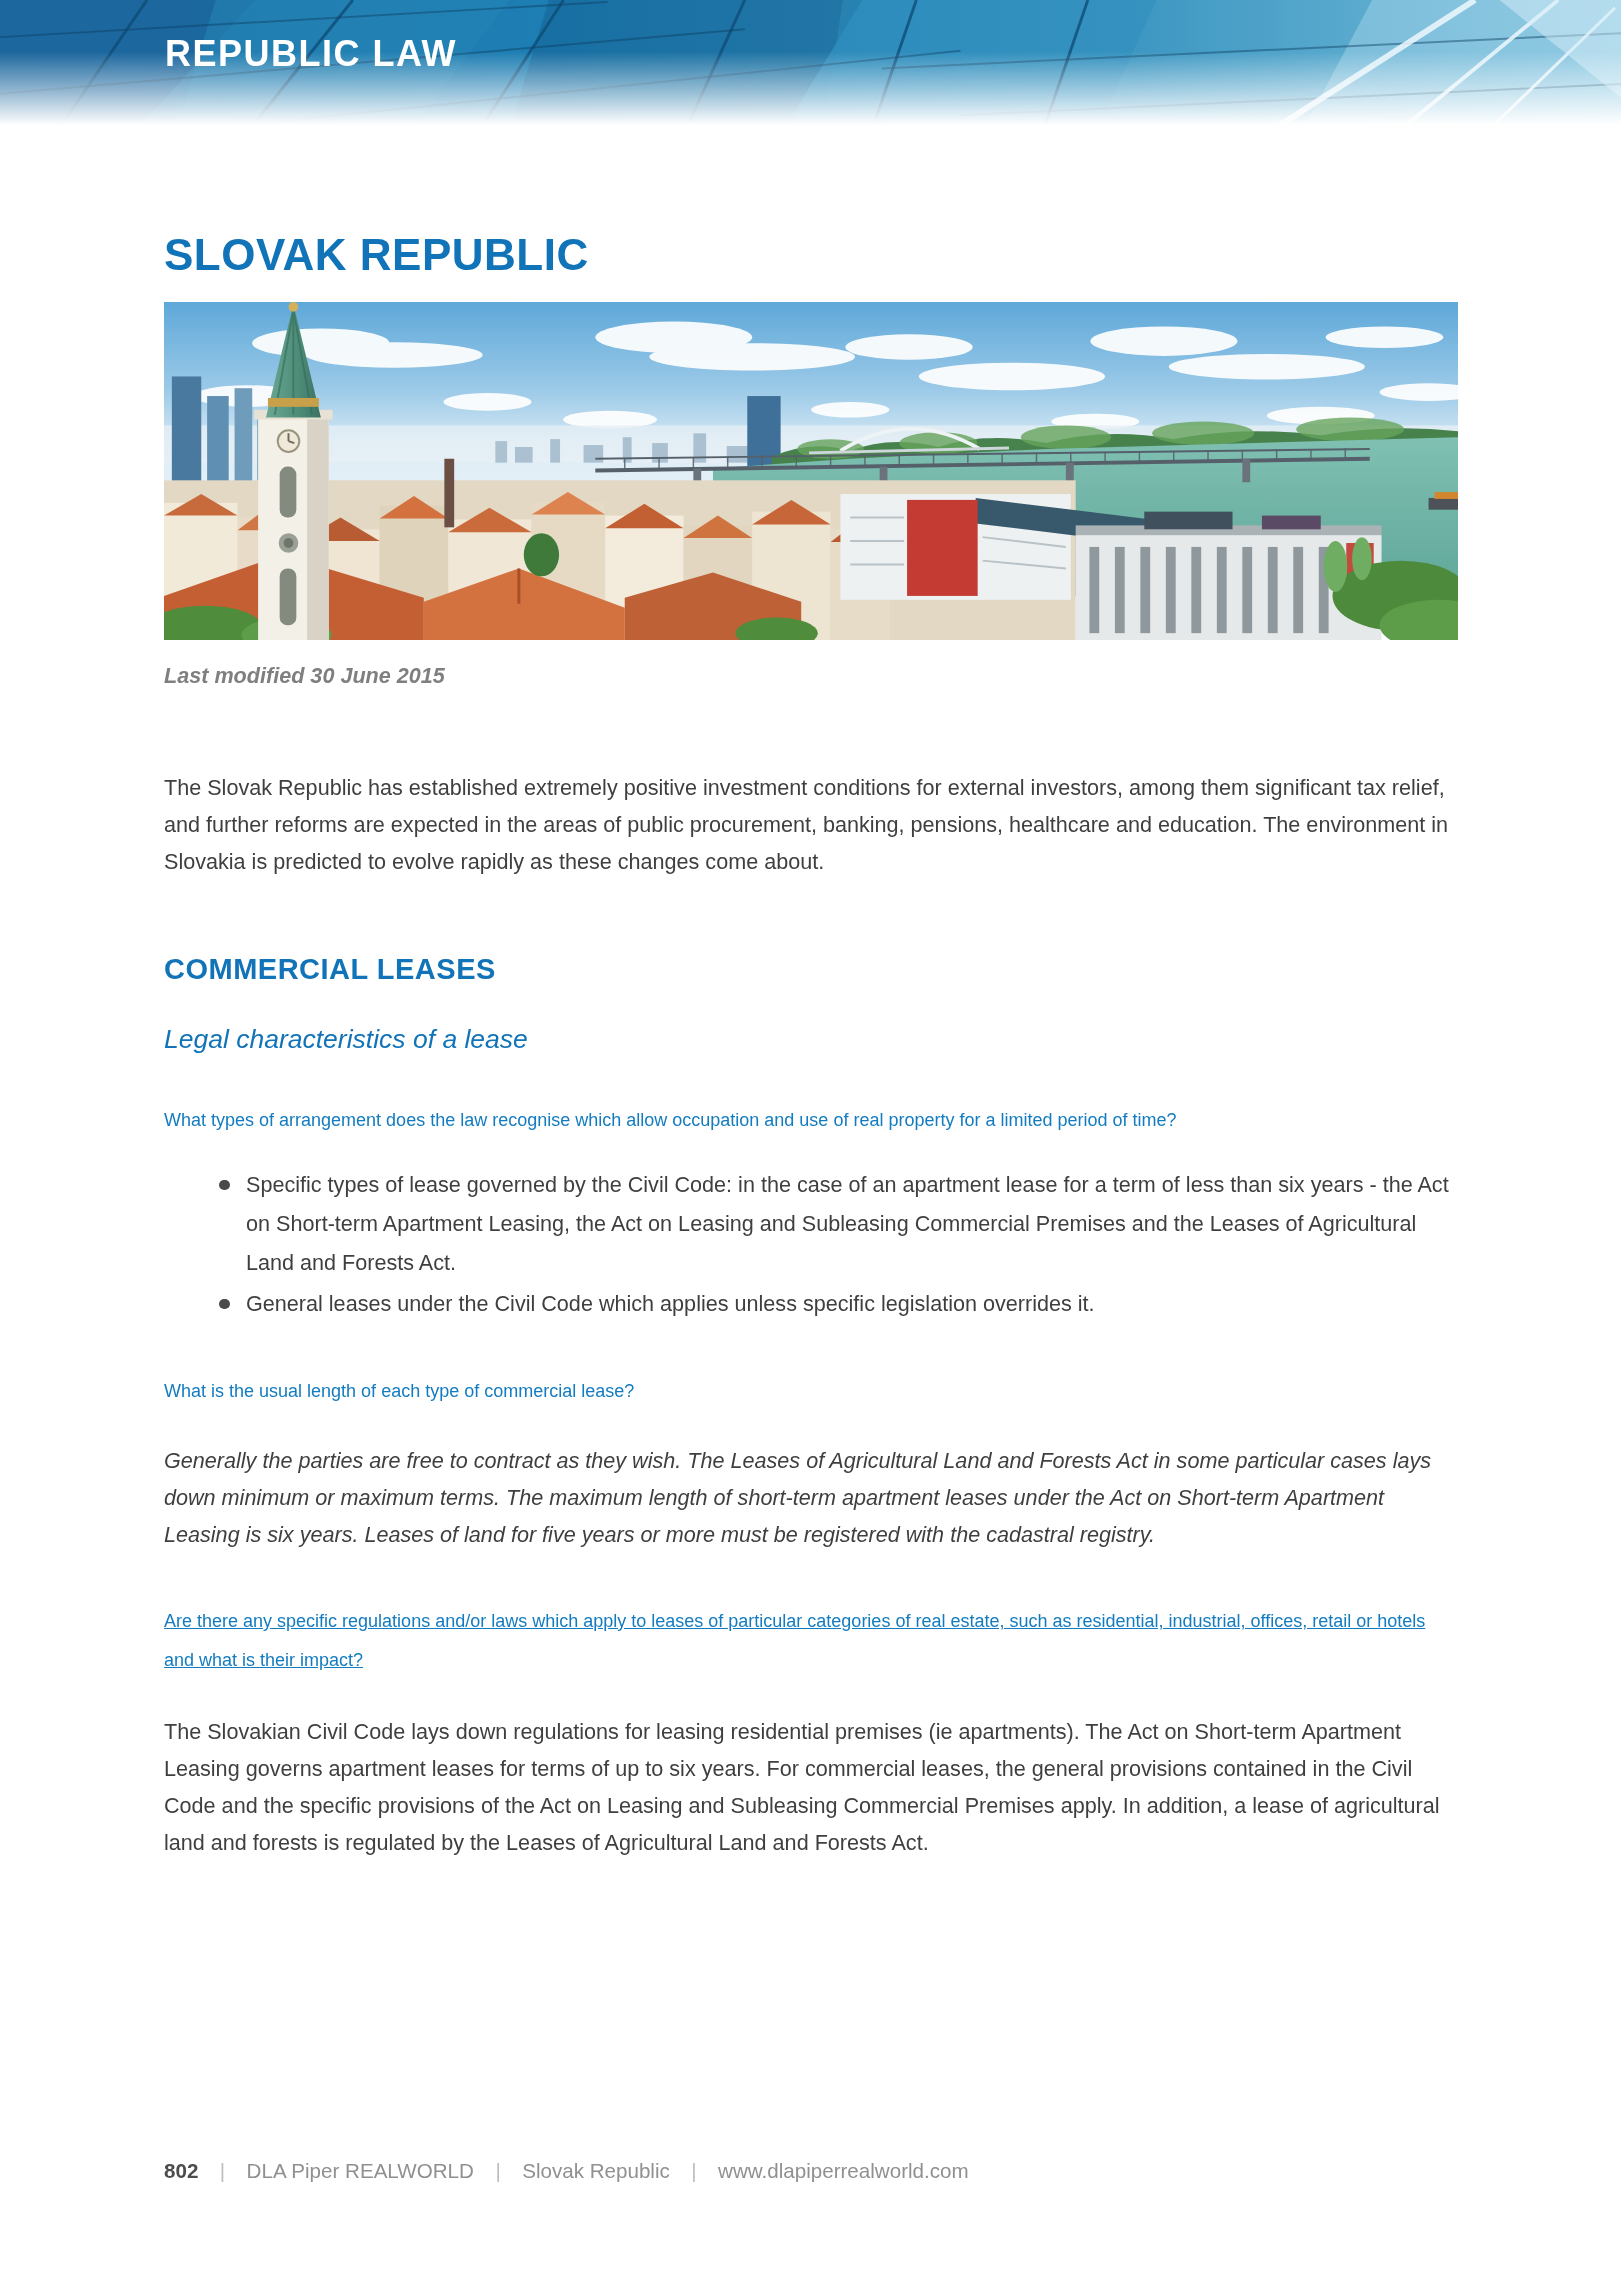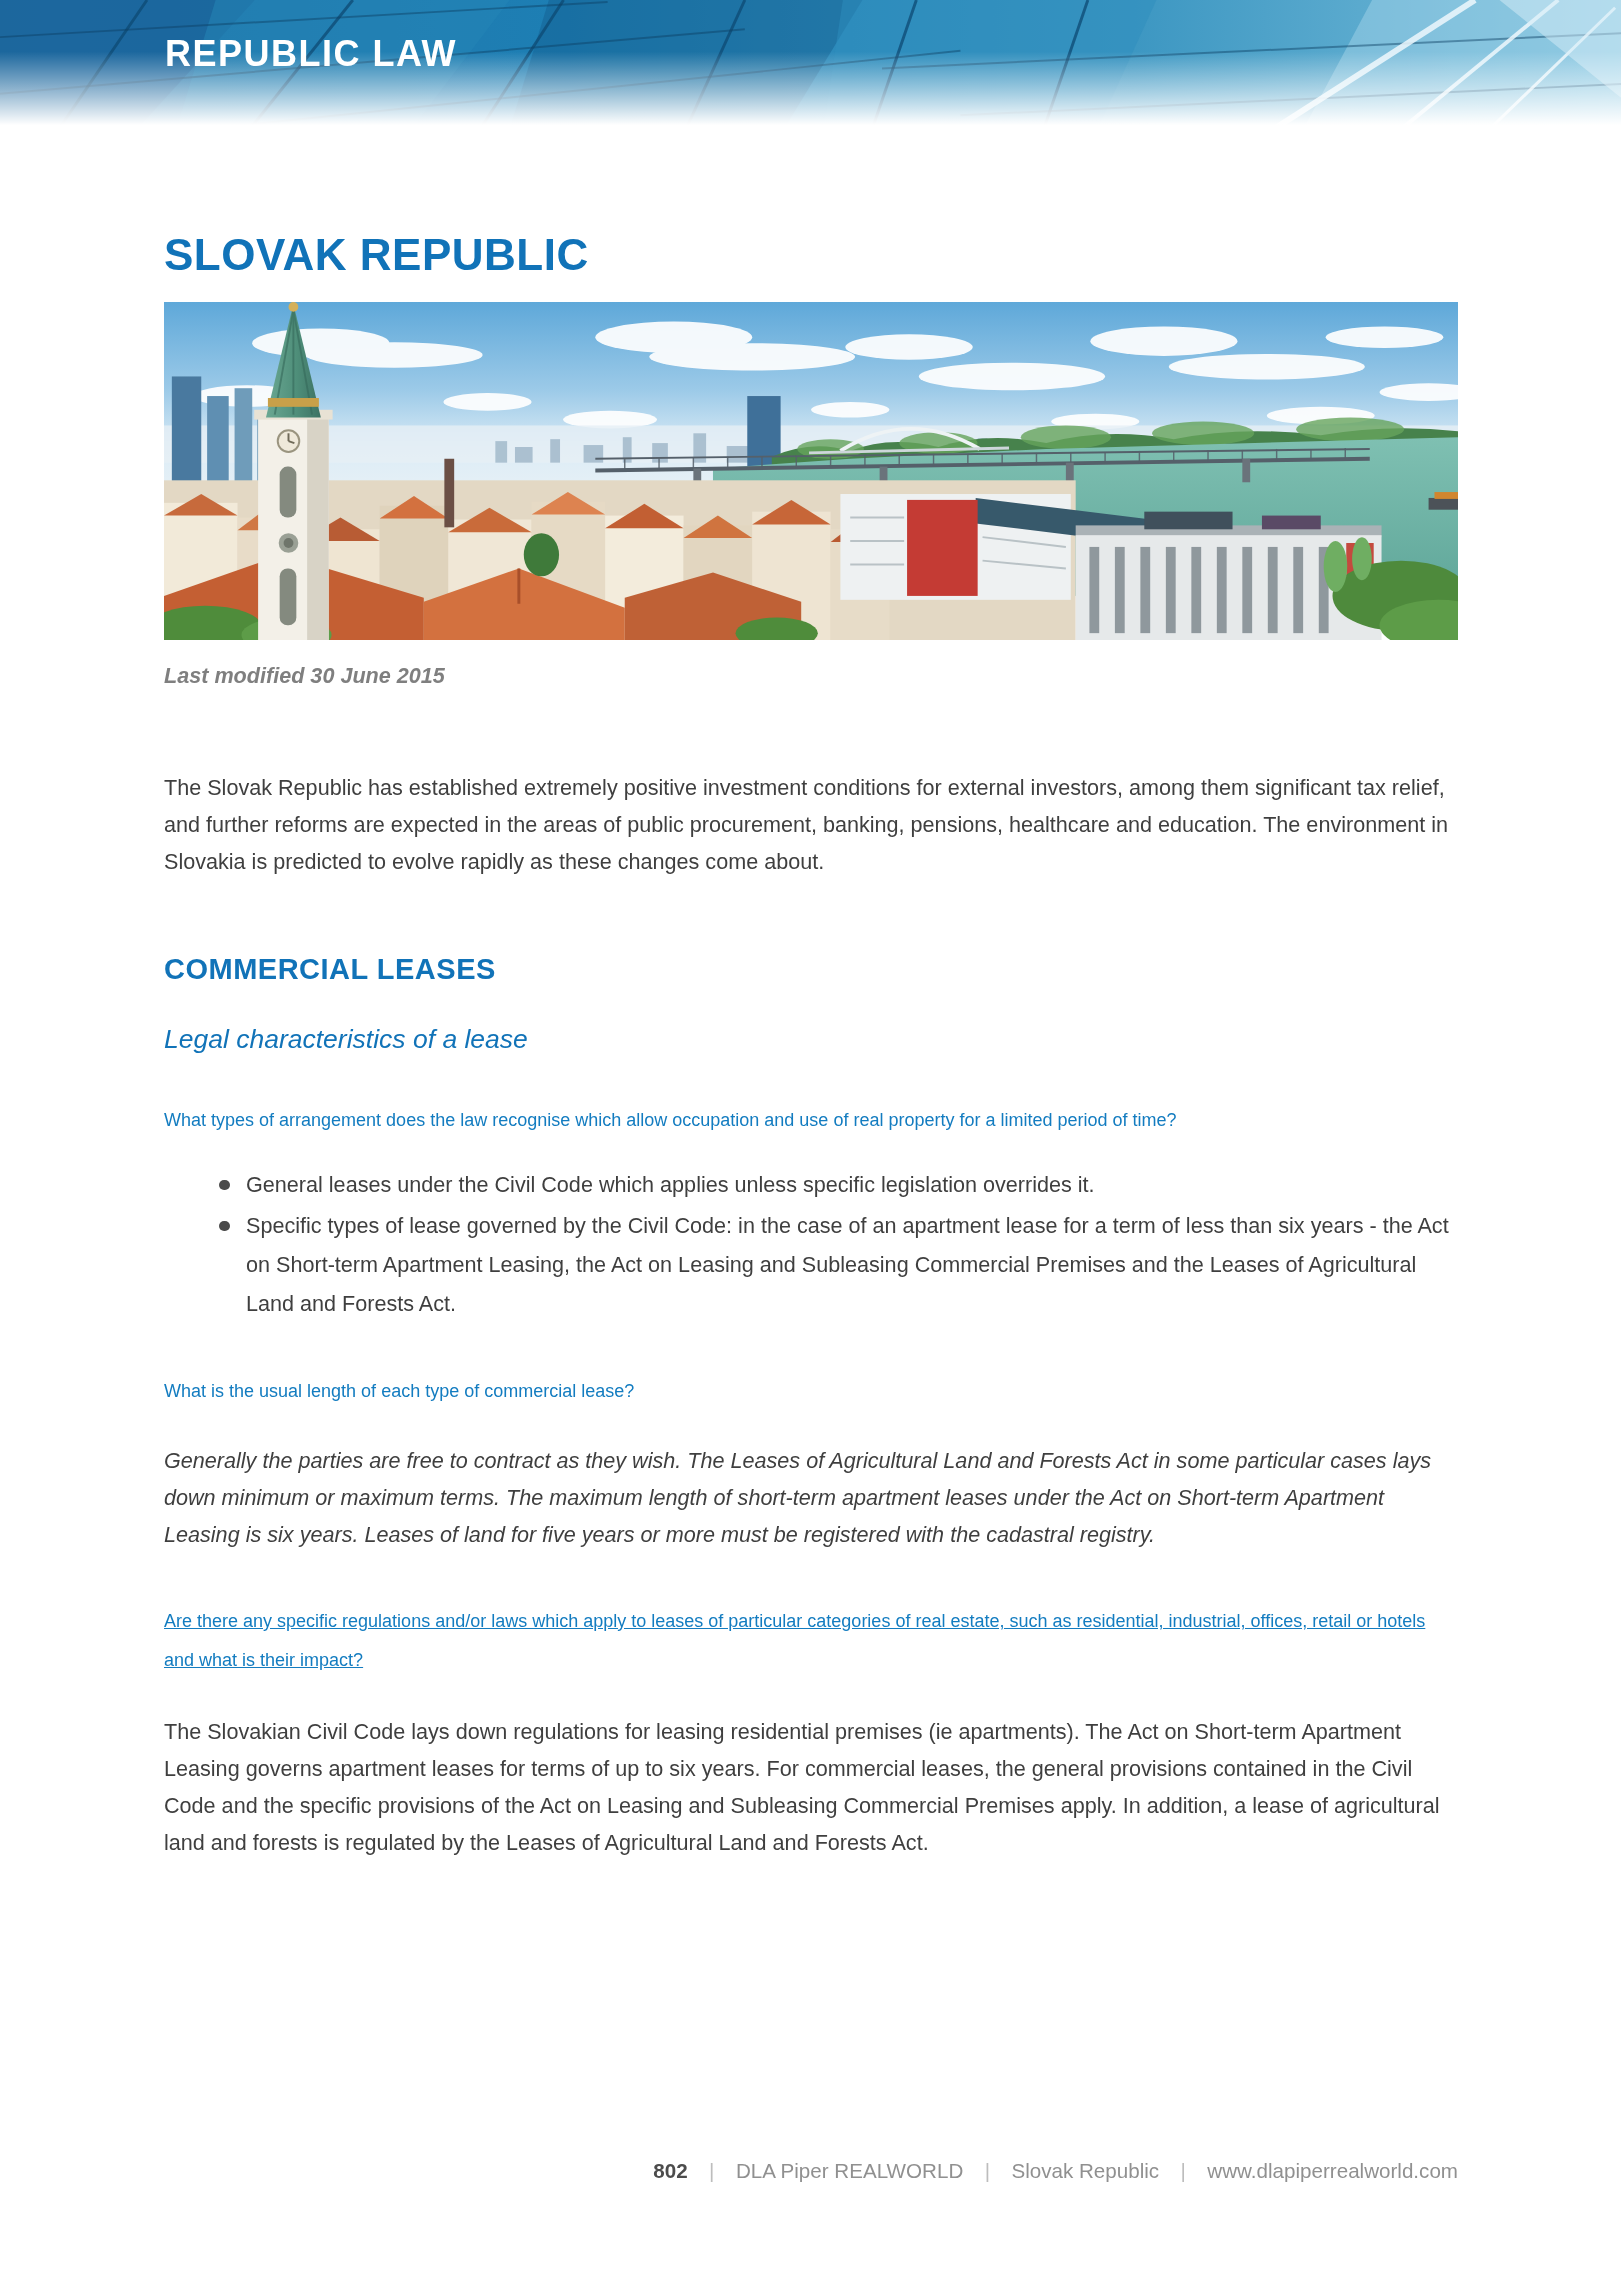--- a/index.html
+++ b/index.html
@@ -39,21 +39,21 @@
                   font-size:21.6px; line-height:39px; margin-bottom:2px; }
   ul.bullets li::before { content:""; position:absolute; left:55px; top:14.7px;
                   width:10.8px; height:10.8px; border-radius:50%; background:#4a4a4a; }
   .q2 { margin-top:49px; }
   .a2 { margin-top:31px;font-style:italic; }
   .q3 { margin-top:49px;text-decoration:underline; }
   .a3 { margin-top:33px; }
 
   
   .footer { position:absolute; left:164px; top:2156px; width:1294px;
-            font-size:20.6px; color:#909090; line-height:29px;text-align:right; }
+            font-size:20.6px; color:#909090; line-height:29px; }
   .footer .page-num { font-weight:700; color:#4c4c4c; }
   .footer .sep { color:#bdbdbd; margin:0 15.7px; font-weight:400; }
 </style>
 </head>
 <body>
 
 <div class="page">
 
   <div class="banner">
     <svg viewBox="0 0 1654 132" preserveAspectRatio="none">
@@ -326,22 +326,22 @@
     <p class="body-text intro">The Slovak Republic has established extremely positive investment conditions for external investors, among them significant tax relief, and further reforms are expected in the areas of public procurement, banking, pensions, healthcare and education. The environment in Slovakia is predicted to evolve rapidly as these changes come about.</p>
 
     <h2 class="section-heading">COMMERCIAL LEASES</h2>
 
     <h3 class="sub-heading">Legal characteristics of a lease</h3>
 
     <h4 class="question">What types of arrangement does the law recognise which allow occupation and use of real property for a limited period of time?</h4>
 
 
     <ul class="bullets">
+      <li>Specific types of lease governed by the Civil Code: in the case of an apartment lease for a term of less than six years - the Act on Short-term Apartment Leasing, the Act on Leasing and Subleasing Commercial Premises and the Leases of Agricultural Land and Forests Act.</li>
       <li>General leases under the Civil Code which applies unless specific legislation overrides it.</li>
-      <li>Specific types of lease governed by the Civil Code: in the case of an apartment lease for a term of less than six years - the Act on Short-term Apartment Leasing, the Act on Leasing and Subleasing Commercial Premises and the Leases of Agricultural Land and Forests Act.</li>
     </ul>
 
     <h4 class="question q2">What is the usual length of each type of commercial lease?</h4>
 
     <p class="body-text a2">Generally the parties are free to contract as they wish. The Leases of Agricultural Land and Forests Act in some particular cases lays down minimum or maximum terms. The maximum length of short-term apartment leases under the Act on Short-term Apartment Leasing is six years. Leases of land for five years or more must be registered with the cadastral registry.</p>
 
     <h4 class="question q3">Are there any specific regulations and/or laws which apply to leases of particular categories of real estate, such as residential, industrial, offices, retail or hotels and what is their impact?</h4>
 
     <p class="body-text a3">The Slovakian Civil Code lays down regulations for leasing residential premises (ie apartments). The Act on Short-term Apartment Leasing governs apartment leases for terms of up to six years. For commercial leases, the general provisions contained in the Civil Code and the specific provisions of the Act on Leasing and Subleasing Commercial Premises apply. In addition, a lease of agricultural land and forests is regulated by the Leases of Agricultural Land and Forests Act.</p>
 

